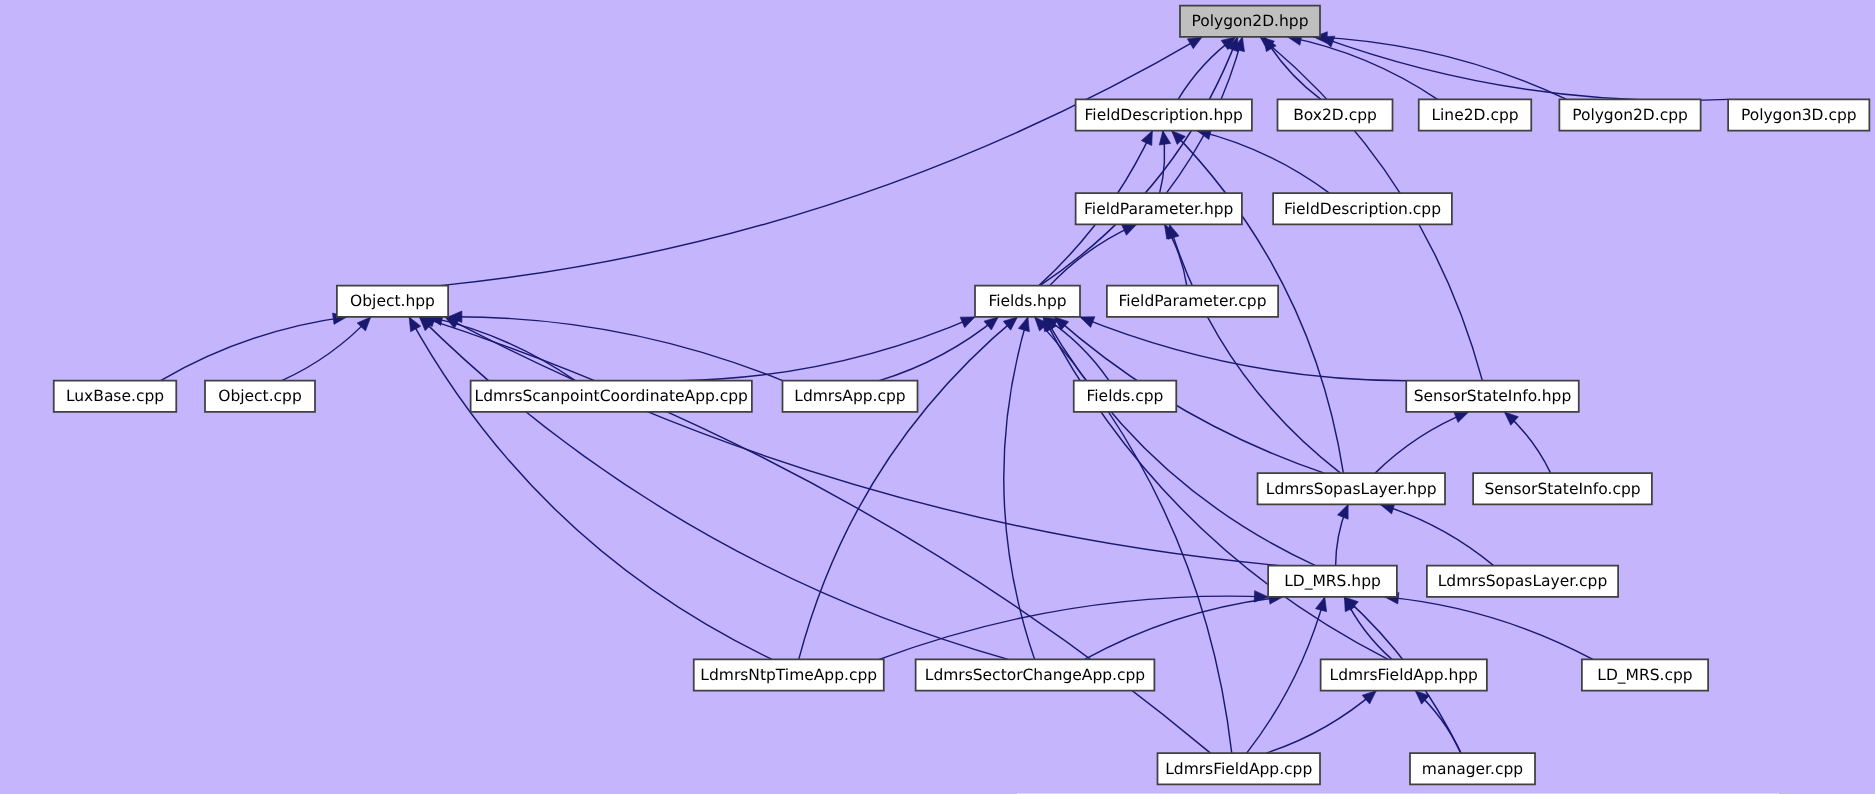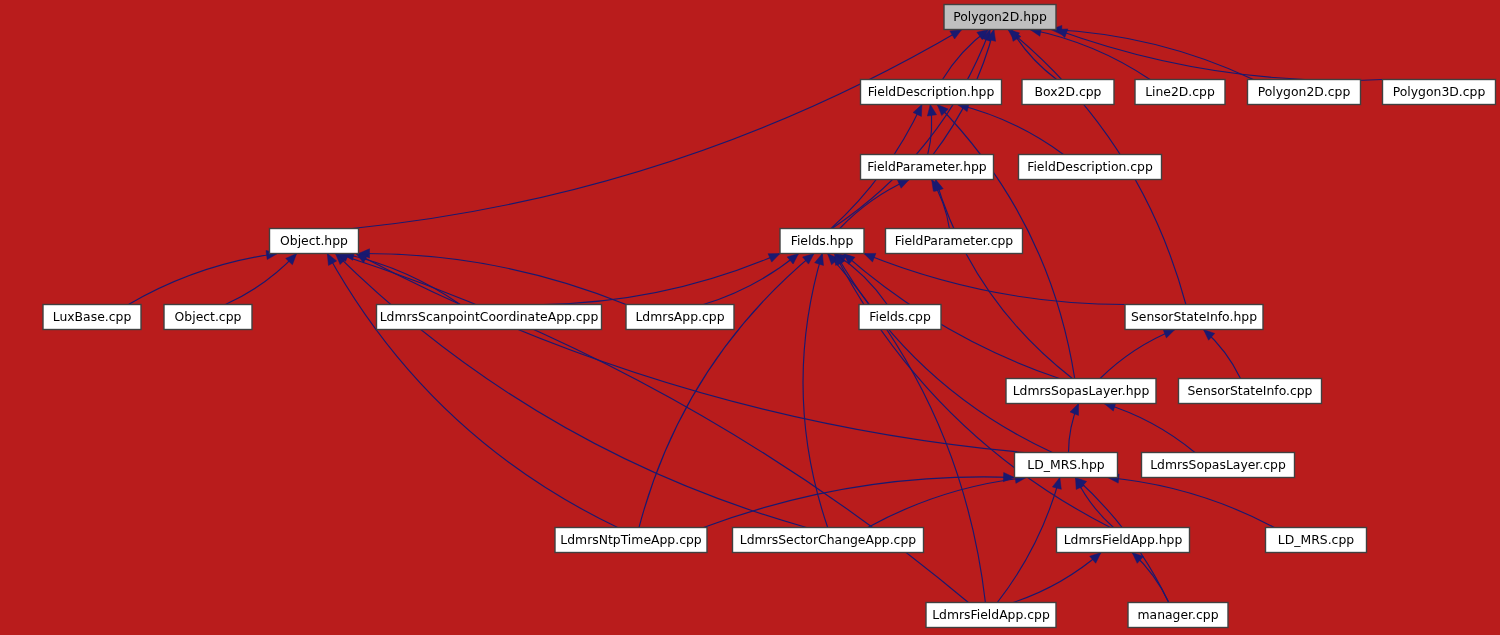--- a/index.html
+++ b/index.html
@@ -1,20 +1,20 @@
 <!DOCTYPE html>
 <html><head>
 <meta charset="utf-8">
 <style>
   html,body{margin:0;padding:0;background:#ffffff;}
   body{
     font-family:"DejaVu Sans","Liberation Sans",sans-serif;
     width:1500px;height:635px;overflow:hidden;
   }
-  #graph-root{position:relative;width:1500px;height:635px;background:#b91c1c;}
+  #graph-root{position:relative;width:1500px;height:635px;background:#c4b5fd;}
   svg#dep-graph{display:block;width:1500px;height:635px;}
   .node-box{fill:#ffffff;stroke:#404040;stroke-width:1.4;}
   .node-box.root{fill:#bfbfbf;stroke:#404040;stroke-width:1.4;}
   .node-label{
     font-family:"DejaVu Sans","Liberation Sans",sans-serif;
     font-size:12.4px;fill:#000000;text-anchor:middle;
     dominant-baseline:middle;white-space:pre;
   }
   .edge{fill:none;stroke:#191970;stroke-width:1.15;}
   .arrowhead{fill:#191970;stroke:#191970;stroke-width:0.5;}

